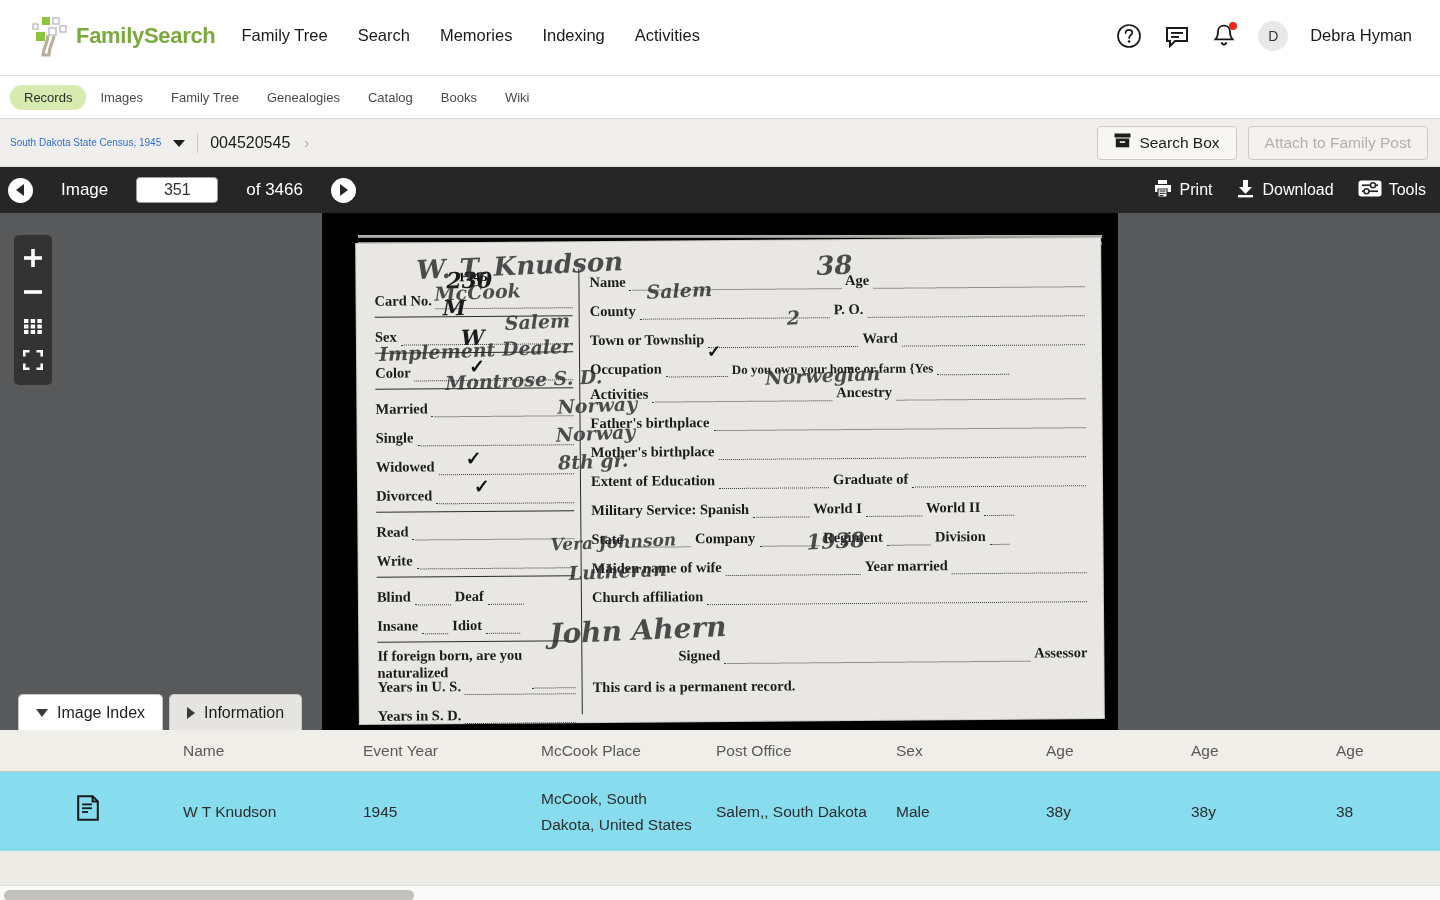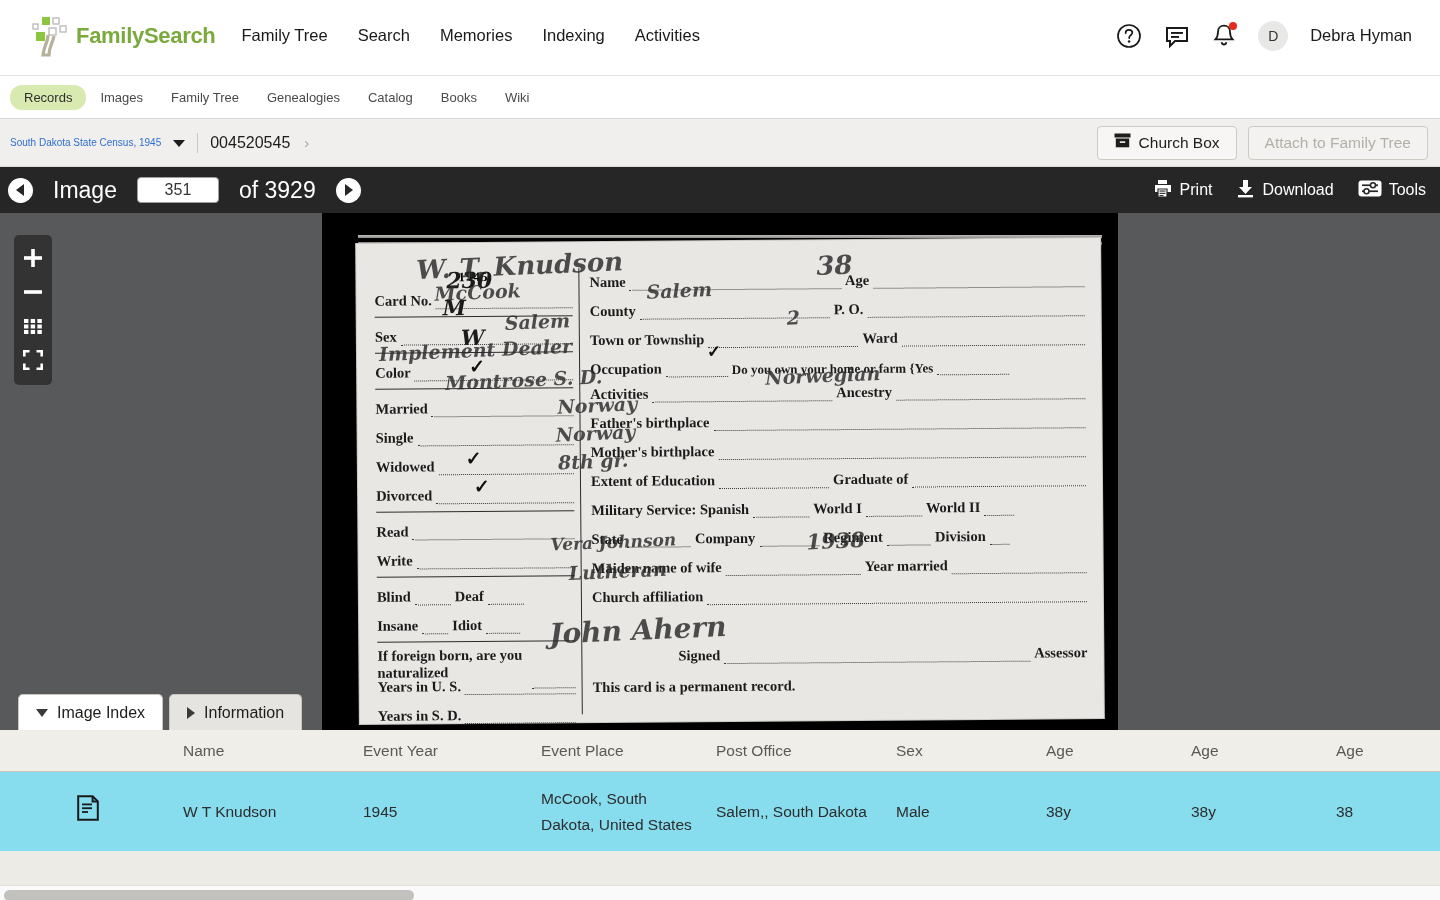--- a/index.html
+++ b/index.html
@@ -91,21 +91,21 @@
     width: 25px; height: 25px; border-radius: 50%; background: #fff;
     display: flex; align-items: center; justify-content: center;
     cursor: pointer; flex: none;
   }
   .navarrow span {
     width: 0; height: 0;
     border-top: 6px solid transparent; border-bottom: 6px solid transparent;
   }
   .navarrow.left span { border-right: 8px solid #262626; margin-right: 2px; }
   .navarrow.right span { border-left: 8px solid #262626; margin-left: 2px; }
-  .vb-label { font-size: 23px; margin: 0 20px; }
+  .vb-label { font-size: 17px; margin: 0 28px; }
   .page-input {
     width: 82px; height: 26px; border-radius: 4px; border: 1px solid #9e9e9e;
     background: #fff; color: #333; font-size: 16px; text-align: center;
     font-family: "Liberation Sans", sans-serif;
   }
   .vb-tools { margin-left: auto; display: flex; align-items: center; gap: 24px; }
   .vb-tool {
     display: flex; align-items: center; gap: 7px;
     font-size: 16px; color: #fff; cursor: pointer;
   }
@@ -274,35 +274,35 @@
 
   <div class="crumb-actions">
     <button class="btn">
       <span>
         <svg width="17" height="15" viewBox="0 0 17 15">
           <rect x="0.5" y="0.5" width="16" height="4" fill="#1d1d1b"></rect>
           <path d="M1.8 5.5h13.4v8.8H1.8z" fill="#1d1d1b"></path>
           <rect x="5.8" y="8.3" width="5.4" height="1.6" fill="#f7f6f4"></rect>
         </svg>
       </span>
-      <span>Church Box</span>
+      <span>Search Box</span>
     </button>
     <button class="btn disabled">
-      <span>Attach to Family Tree</span>
+      <span>Attach to Family Post</span>
     </button>
   </div>
 </div>
 
 <div class="viewerbar">
   <span class="navarrow left">
       <span></span>
     </span>
   <span class="vb-label">Image</span>
   <input class="page-input" value="351" style="">
-  <span class="vb-label">of 3929</span>
+  <span class="vb-label">of 3466</span>
   <span class="navarrow right">
       <span></span>
     </span>
 
   <div class="vb-tools">
     <span class="vb-tool">
       <span>
         <svg width="20" height="19" viewBox="0 0 20 19">
           <path d="M5 1h9v4H5z" fill="#fff"></path>
           <path d="M2 6h16v7H2z" fill="#fff"></path>
@@ -612,21 +612,21 @@
         <col style="width:150px">
       <col style="width:145px">
         <col style="width:145px">
         <col style="width:112px">
     </colgroup>
     <thead>
       <tr>
         <th></th>
         <th>Name</th>
         <th>Event Year</th>
-        <th>Event Place</th>
+        <th>McCook Place</th>
         <th>Post Office</th>
         <th>Sex</th>
         <th>Age</th>
         <th>Age</th>
         <th>Age</th>
       </tr>
     </thead>
     <tbody>
       <tr class="sel">
         <td style="text-align:center;">

